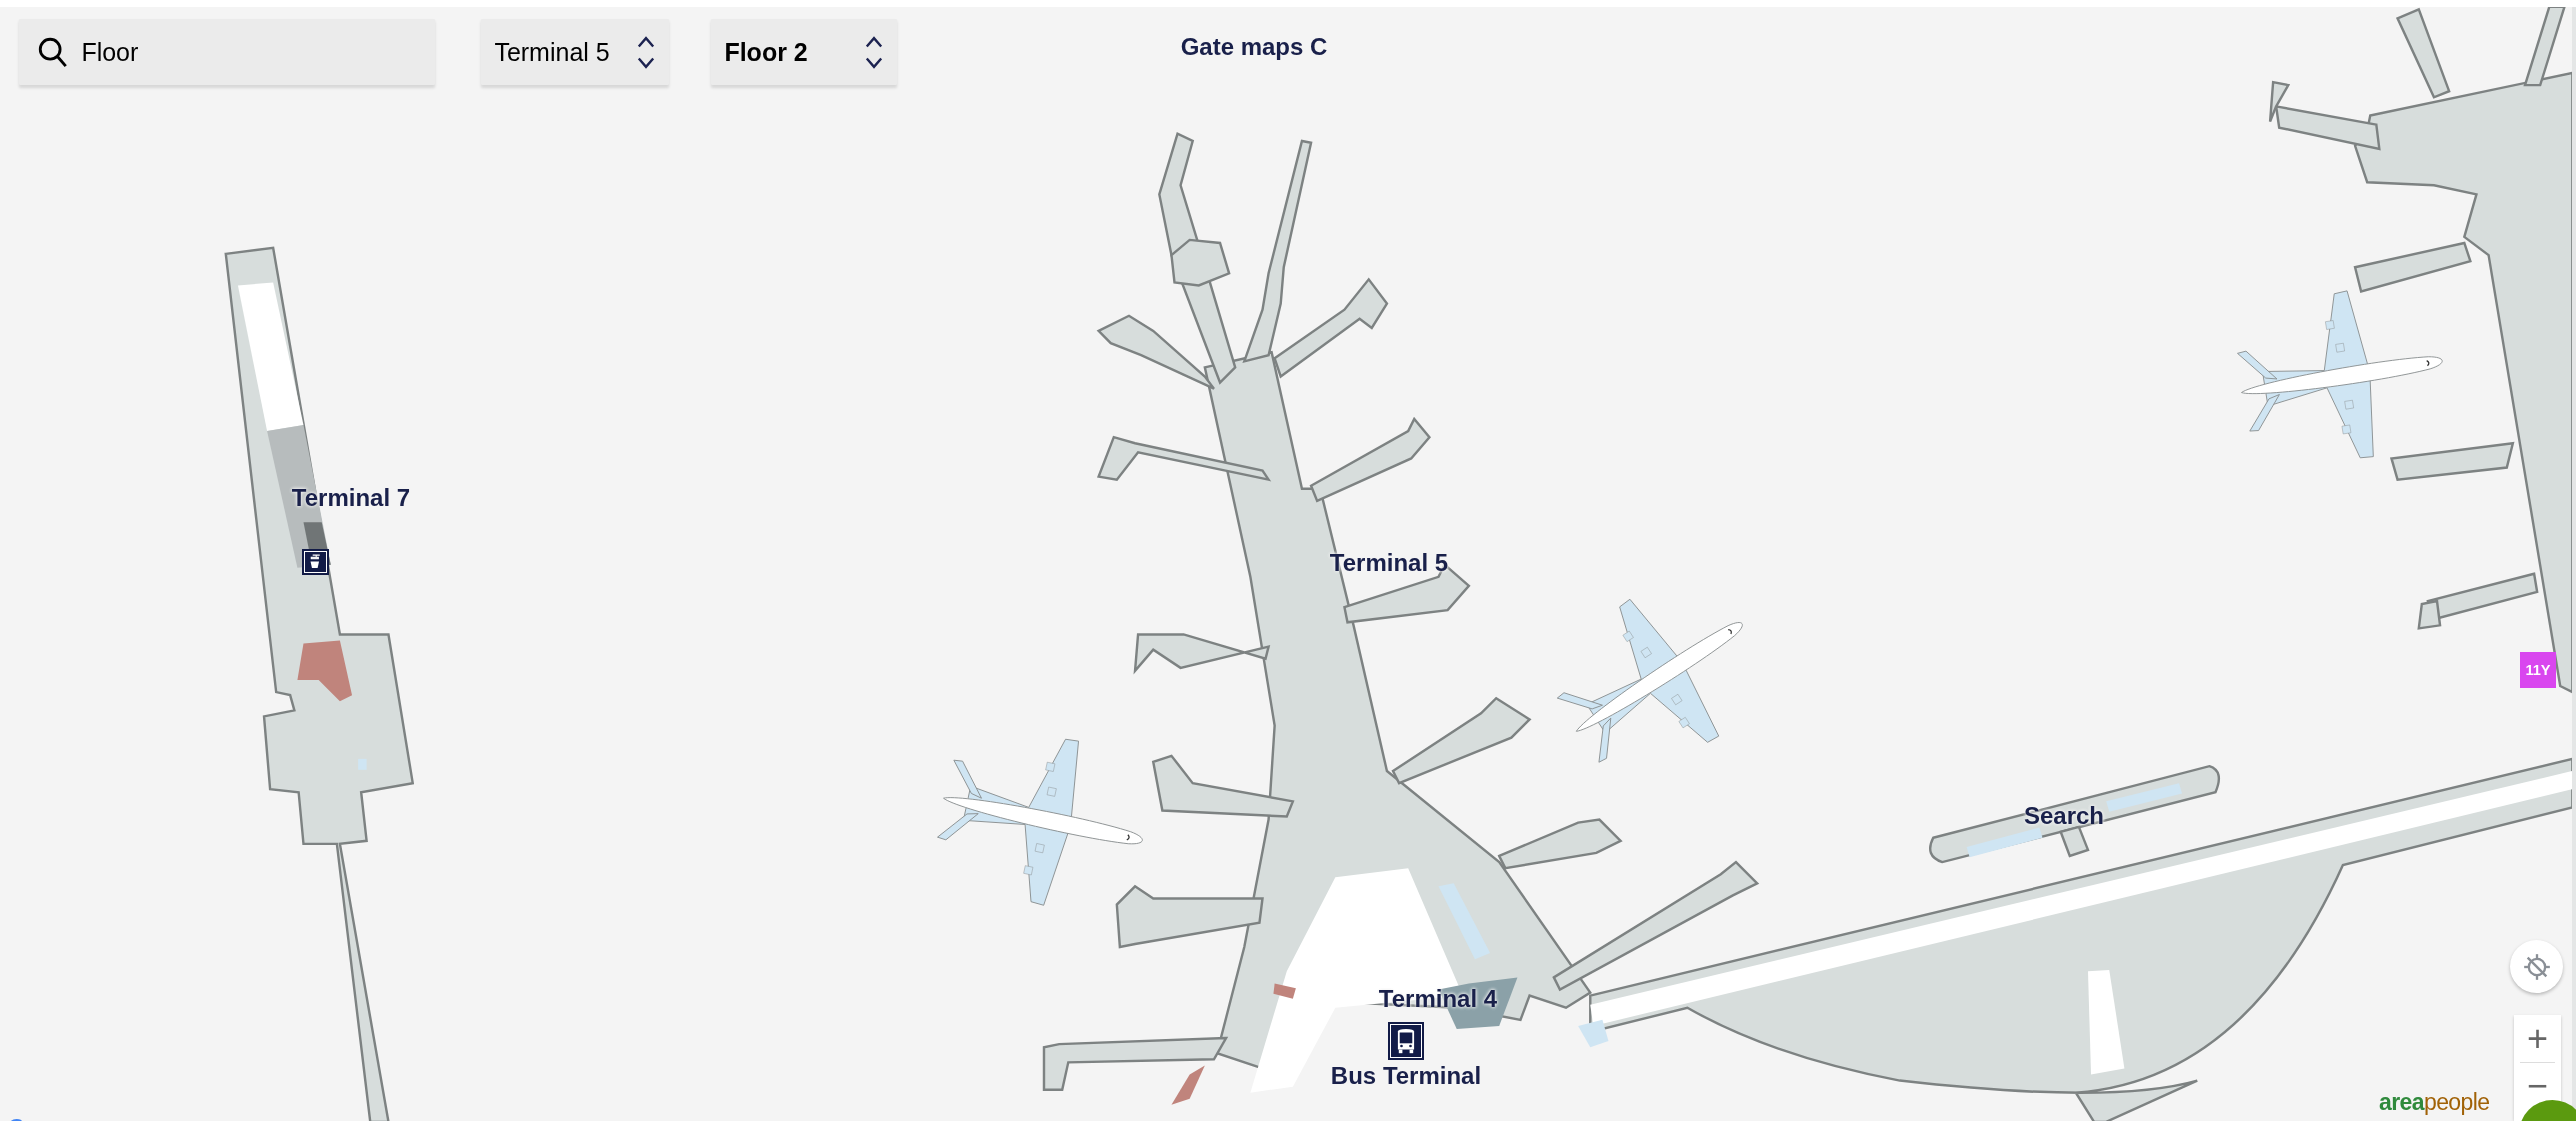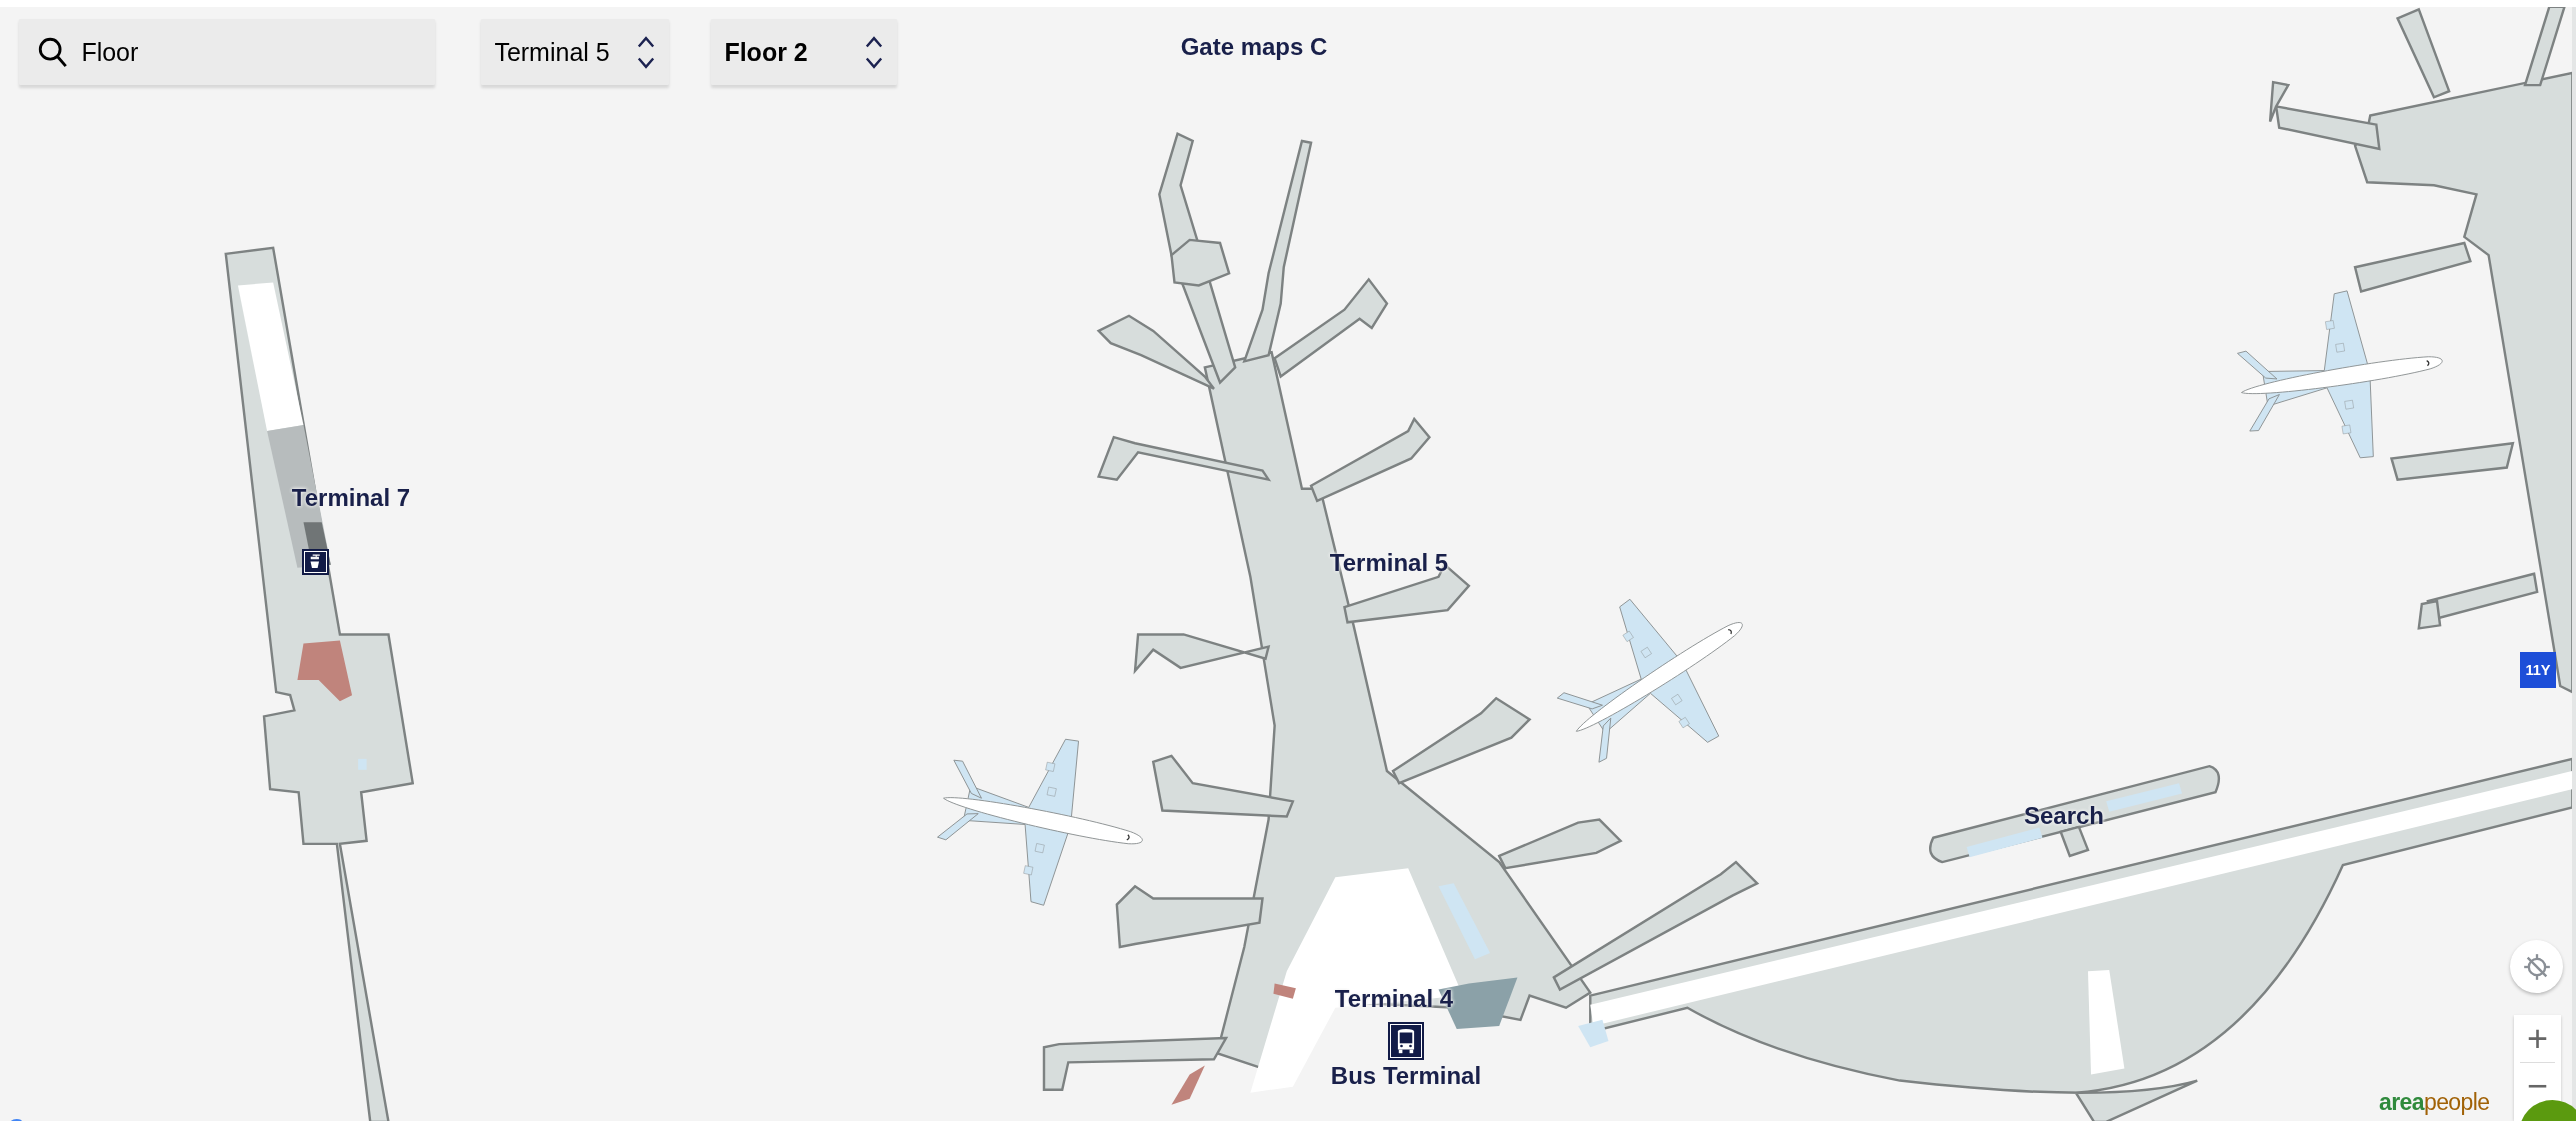--- a/index.html
+++ b/index.html
@@ -12,21 +12,21 @@
   .search .glyph { width:34px; height:34px; margin-right:11px; }
   .search .label { font-size:25px; color:#000; }
   .select { top:19.4px; height:66px; padding-left:13.4px; padding-right:11px; justify-content:space-between; }
   .sel-terminal { left:481px; width:188px; }
   .sel-floor { left:711px; width:186px;font-weight:bold; }
   .select .label { font-size:25px; color:#000; }
   .select .updown { width:24px; height:39px; }
   .map-label { position:absolute; font-weight:bold; color:#19204a; font-size:24px; white-space:nowrap; transform:translate(-50%,-50%); text-shadow:0 0 3.6px #f4f4f4,0 0 3.6px #f4f4f4; }
   .poi { position:absolute; background:#121b47; box-sizing:border-box; display:flex; align-items:center; justify-content:center; }
   .poi-inner { border:1.8px solid #ffffff; box-sizing:border-box; width:100%; height:100%; display:flex; align-items:center; justify-content:center; }
-  .badge-11y { position:absolute; left:2520px; top:652px; width:36px; height:36px; background:#1d4ed8; color:#fff; font-size:14.6px; font-weight:bold; display:flex; align-items:center; justify-content:center; }
+  .badge-11y { position:absolute; left:2520px; top:652px; width:36px; height:36px; background:#d946ef; color:#fff; font-size:14.6px; font-weight:bold; display:flex; align-items:center; justify-content:center; }
   .loc-btn { position:absolute; left:2510px; top:940px; width:53px; height:53px; border-radius:50%; background:#fff; box-shadow:0 1.8px 3.6px rgba(0,0,0,0.25); display:flex; align-items:center; justify-content:center; }
   .zoom-ctrl { position:absolute; left:2514px; top:1015px; width:47px; height:106px; background:#fff; box-shadow:0 1.2px 3px rgba(0,0,0,0.2); }
   .zoom-btn { height:47px; display:flex; align-items:center; justify-content:center; font-size:36px; color:#666; }
   .zoom-sep { height:0.6px; background:#ddd; margin:0 6px; }
   .brand { position:absolute; left:2379px; top:1089px; font-size:23px; font-weight:bold; letter-spacing:-0.6px; }
   .brand .people { font-weight:normal; color:#a16207; }
   .help-bubble { position:absolute; left:2519px; top:1100px; width:67px; height:67px; border-radius:50%; background:#5b9a0f; }
   .google-logo { position:absolute; left:8.5px; top:1114px; font-size:20.6px; font-weight:bold; color:#4285f4; }
 </style>
 </head>
@@ -138,21 +138,21 @@
   <svg class="updown" viewBox="0 0 20 32">
       <polyline points="4,11 10,4 16,11" fill="none" stroke="#1c2250" stroke-width="2"></polyline>
       <polyline points="4,21 10,28 16,21" fill="none" stroke="#1c2250" stroke-width="2"></polyline>
     </svg>
 </div>
 
 <div class="map-label" style="left:1254px;top:47px;">Gate maps C</div>
 <div class="map-label" style="left:351px;top:498px;">Terminal 7</div>
 <div class="map-label" style="left:1389px;top:563px;">Terminal 5</div>
 <div class="map-label" style="left:2064px;top:816px;">Search</div>
-<div class="map-label" style="left:1394px;top:999px;text-align:center;">Terminal 4</div>
+<div class="map-label" style="left:1438px;top:999px;text-align:center;">Terminal 4</div>
 <div class="map-label" style="left:1406px;top:1076px;">Bus Terminal</div>
 
 <div class="poi" style="left:302px;top:549px;width:27px;height:25.5px;padding:1.8px;">
   <div class="poi-inner">
     <svg width="17" height="17" viewBox="0 0 24 24">
         <path d="M8 3h10M13 3v3M6 6h10v2H6z" stroke="#fff" stroke-width="1.5" fill="#fff"></path>
         <path d="M5 12h12l-2 9H7z" fill="#fff"></path>
       </svg>
   </div>
 </div>

